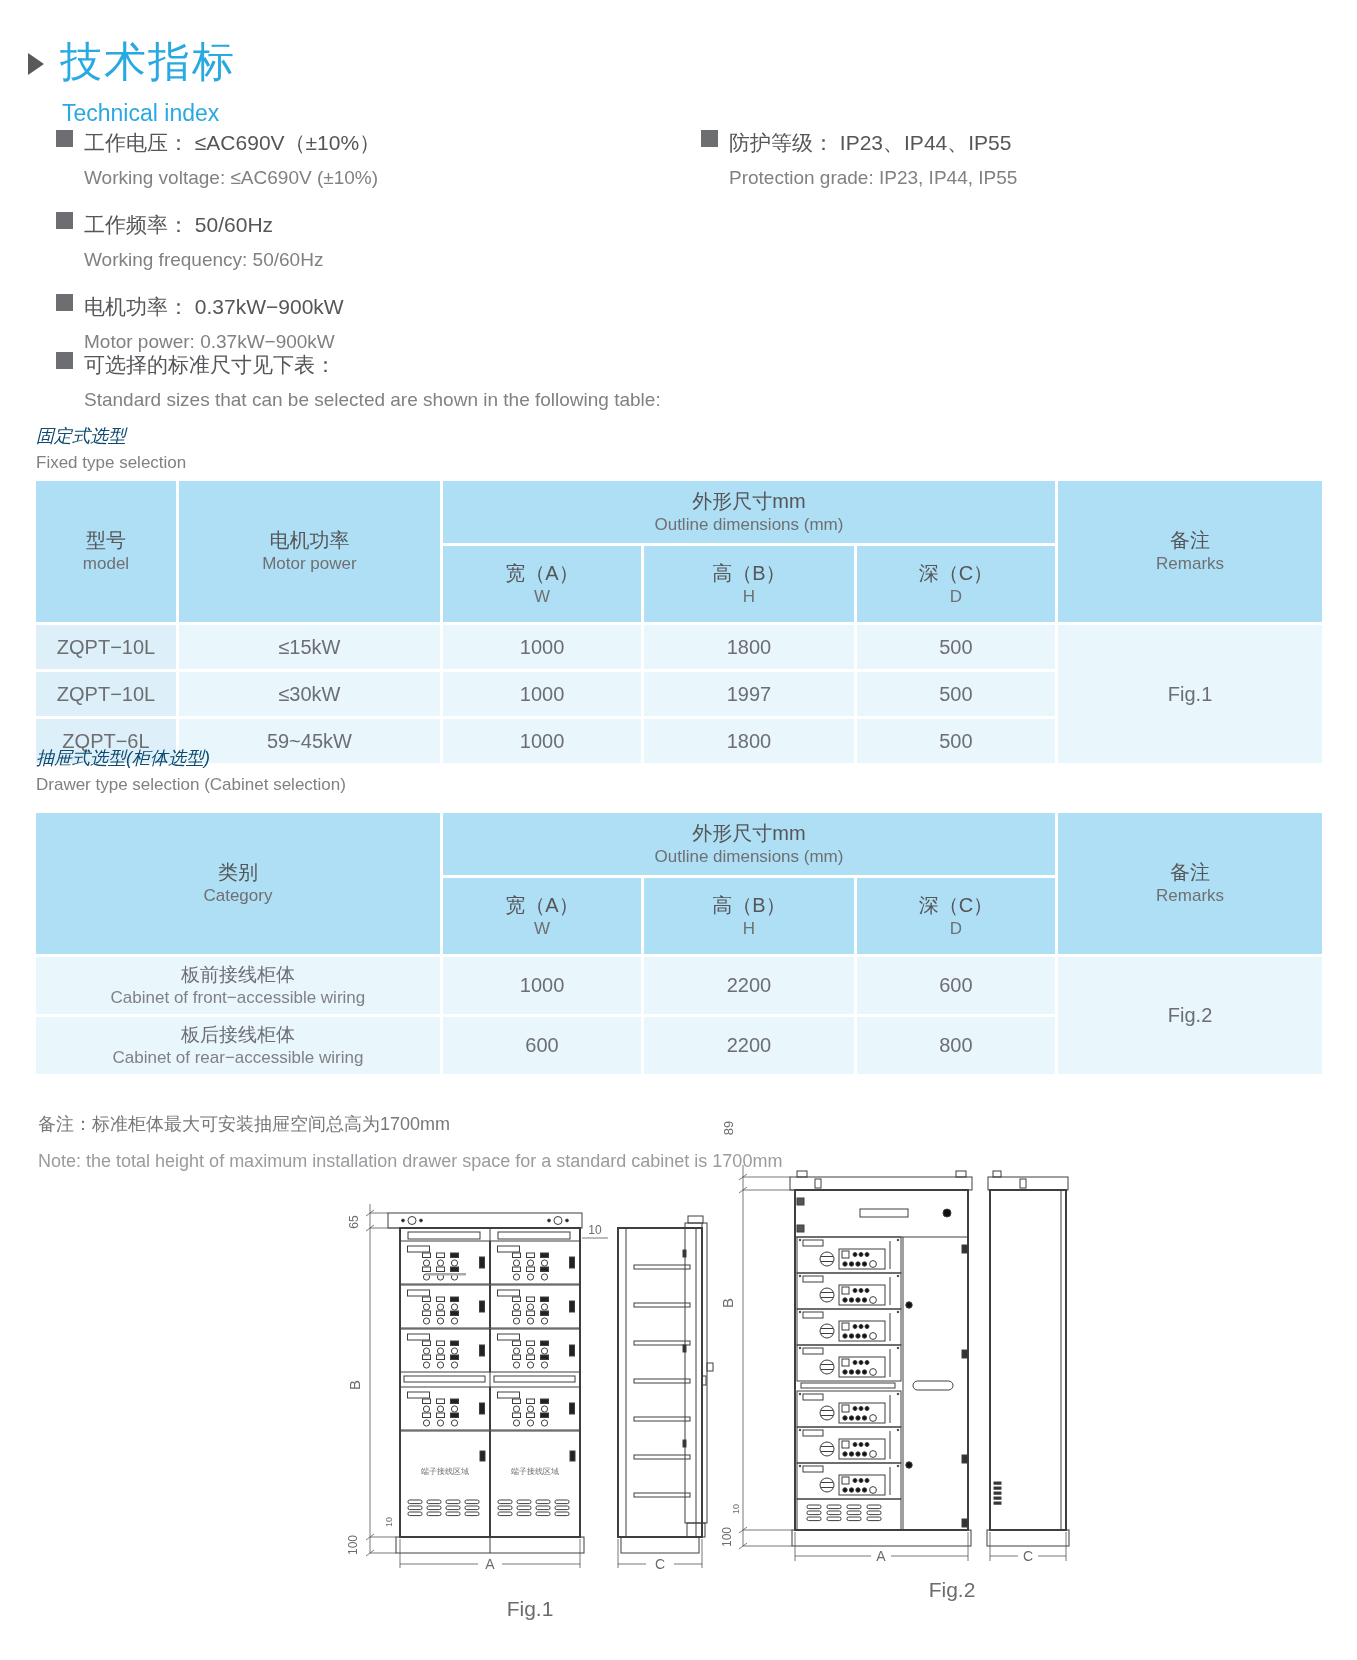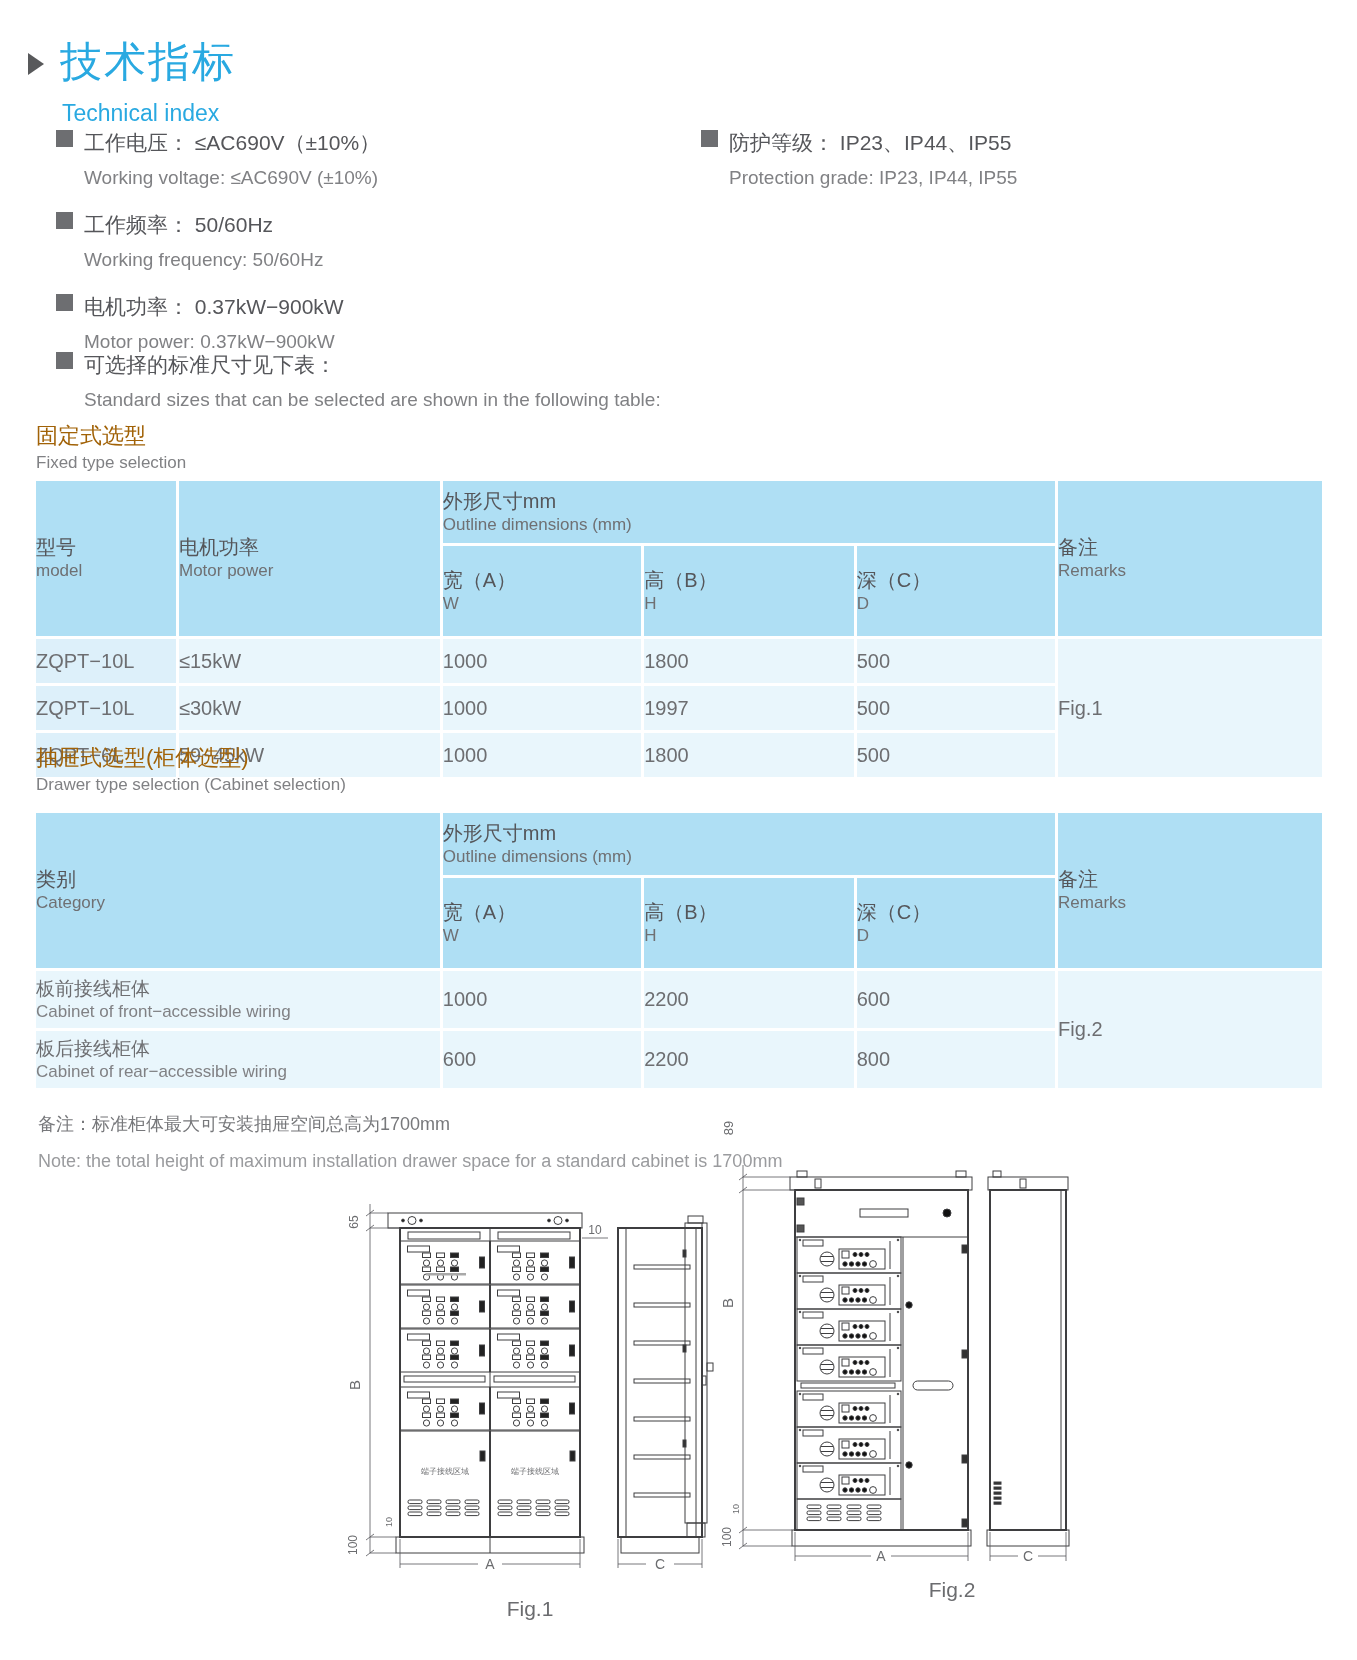--- a/index.html
+++ b/index.html
@@ -20,35 +20,35 @@
   .spec-col-left{width:645px;}
   .spec-col-right{flex:1;}
   .spec-item{margin-bottom:22px;}
   .spec-zh{font-size:21px;color:#55565a;display:flex;align-items:flex-start;line-height:26px;}
   .bullet{width:17px;height:17px;background:#6d6e71;margin-right:11px;flex:none;}
   .spec-en{font-size:19px;color:#808184;margin:10px 0 0 28px;line-height:24px;}
   .sizes-item{top:352px;left:56px;}
   
   .sec{left:36px;}
   .sec1{top:424px;} .sec2{top:746px;}
-  .sec-zh{font-size:22px;color:#a16207;line-height:24px;}
+  .sec-zh{font-size:18px;color:#0c4a6e;line-height:24px;font-style:italic;}
   .sec-en{font-size:17px;color:#808184;margin-top:5px;}
   
   table.tbl{border-collapse:separate;border-spacing:3px;width:1292px;table-layout:fixed;}
   .tbl1{top:478px;left:33px;} .tbl2{top:810px;left:33px;}
-  .tbl td{vertical-align:middle;padding:0;}
+  .tbl td{text-align:center;vertical-align:middle;padding:0;}
   .th{background:#afdff4;}
   .td{background:#e9f6fc;color:#6d6e71;font-size:20px;}
   .td1{background:#ddf0fa;}
   .hzh{font-size:20px;color:#55565a;line-height:25px;}
   .hen{font-size:17px;color:#6f7073;line-height:22px;}
   .czh{font-size:19px;color:#6d6e71;line-height:24px;}
   .cen{font-size:17px;color:#808184;line-height:21px;}
   .r44{height:44px;} .r57{height:57px;}
-  .hd-top{height:62px;} .hd-sub{height:90px;}
+  .hd-top{height:62px;} .hd-sub{height:76px;}
   
   .note{top:1112px;left:38px;}
   .note-zh{font-size:18px;color:#77787b;line-height:24px;}
   .note-en{font-size:18px;color:#9a9b9e;margin-top:15px;}
   
   svg.fig{position:absolute;overflow:visible;}
   svg.fig text{fill:#6b6c6f;stroke:none;}
 </style>
 </head>
 <body>

